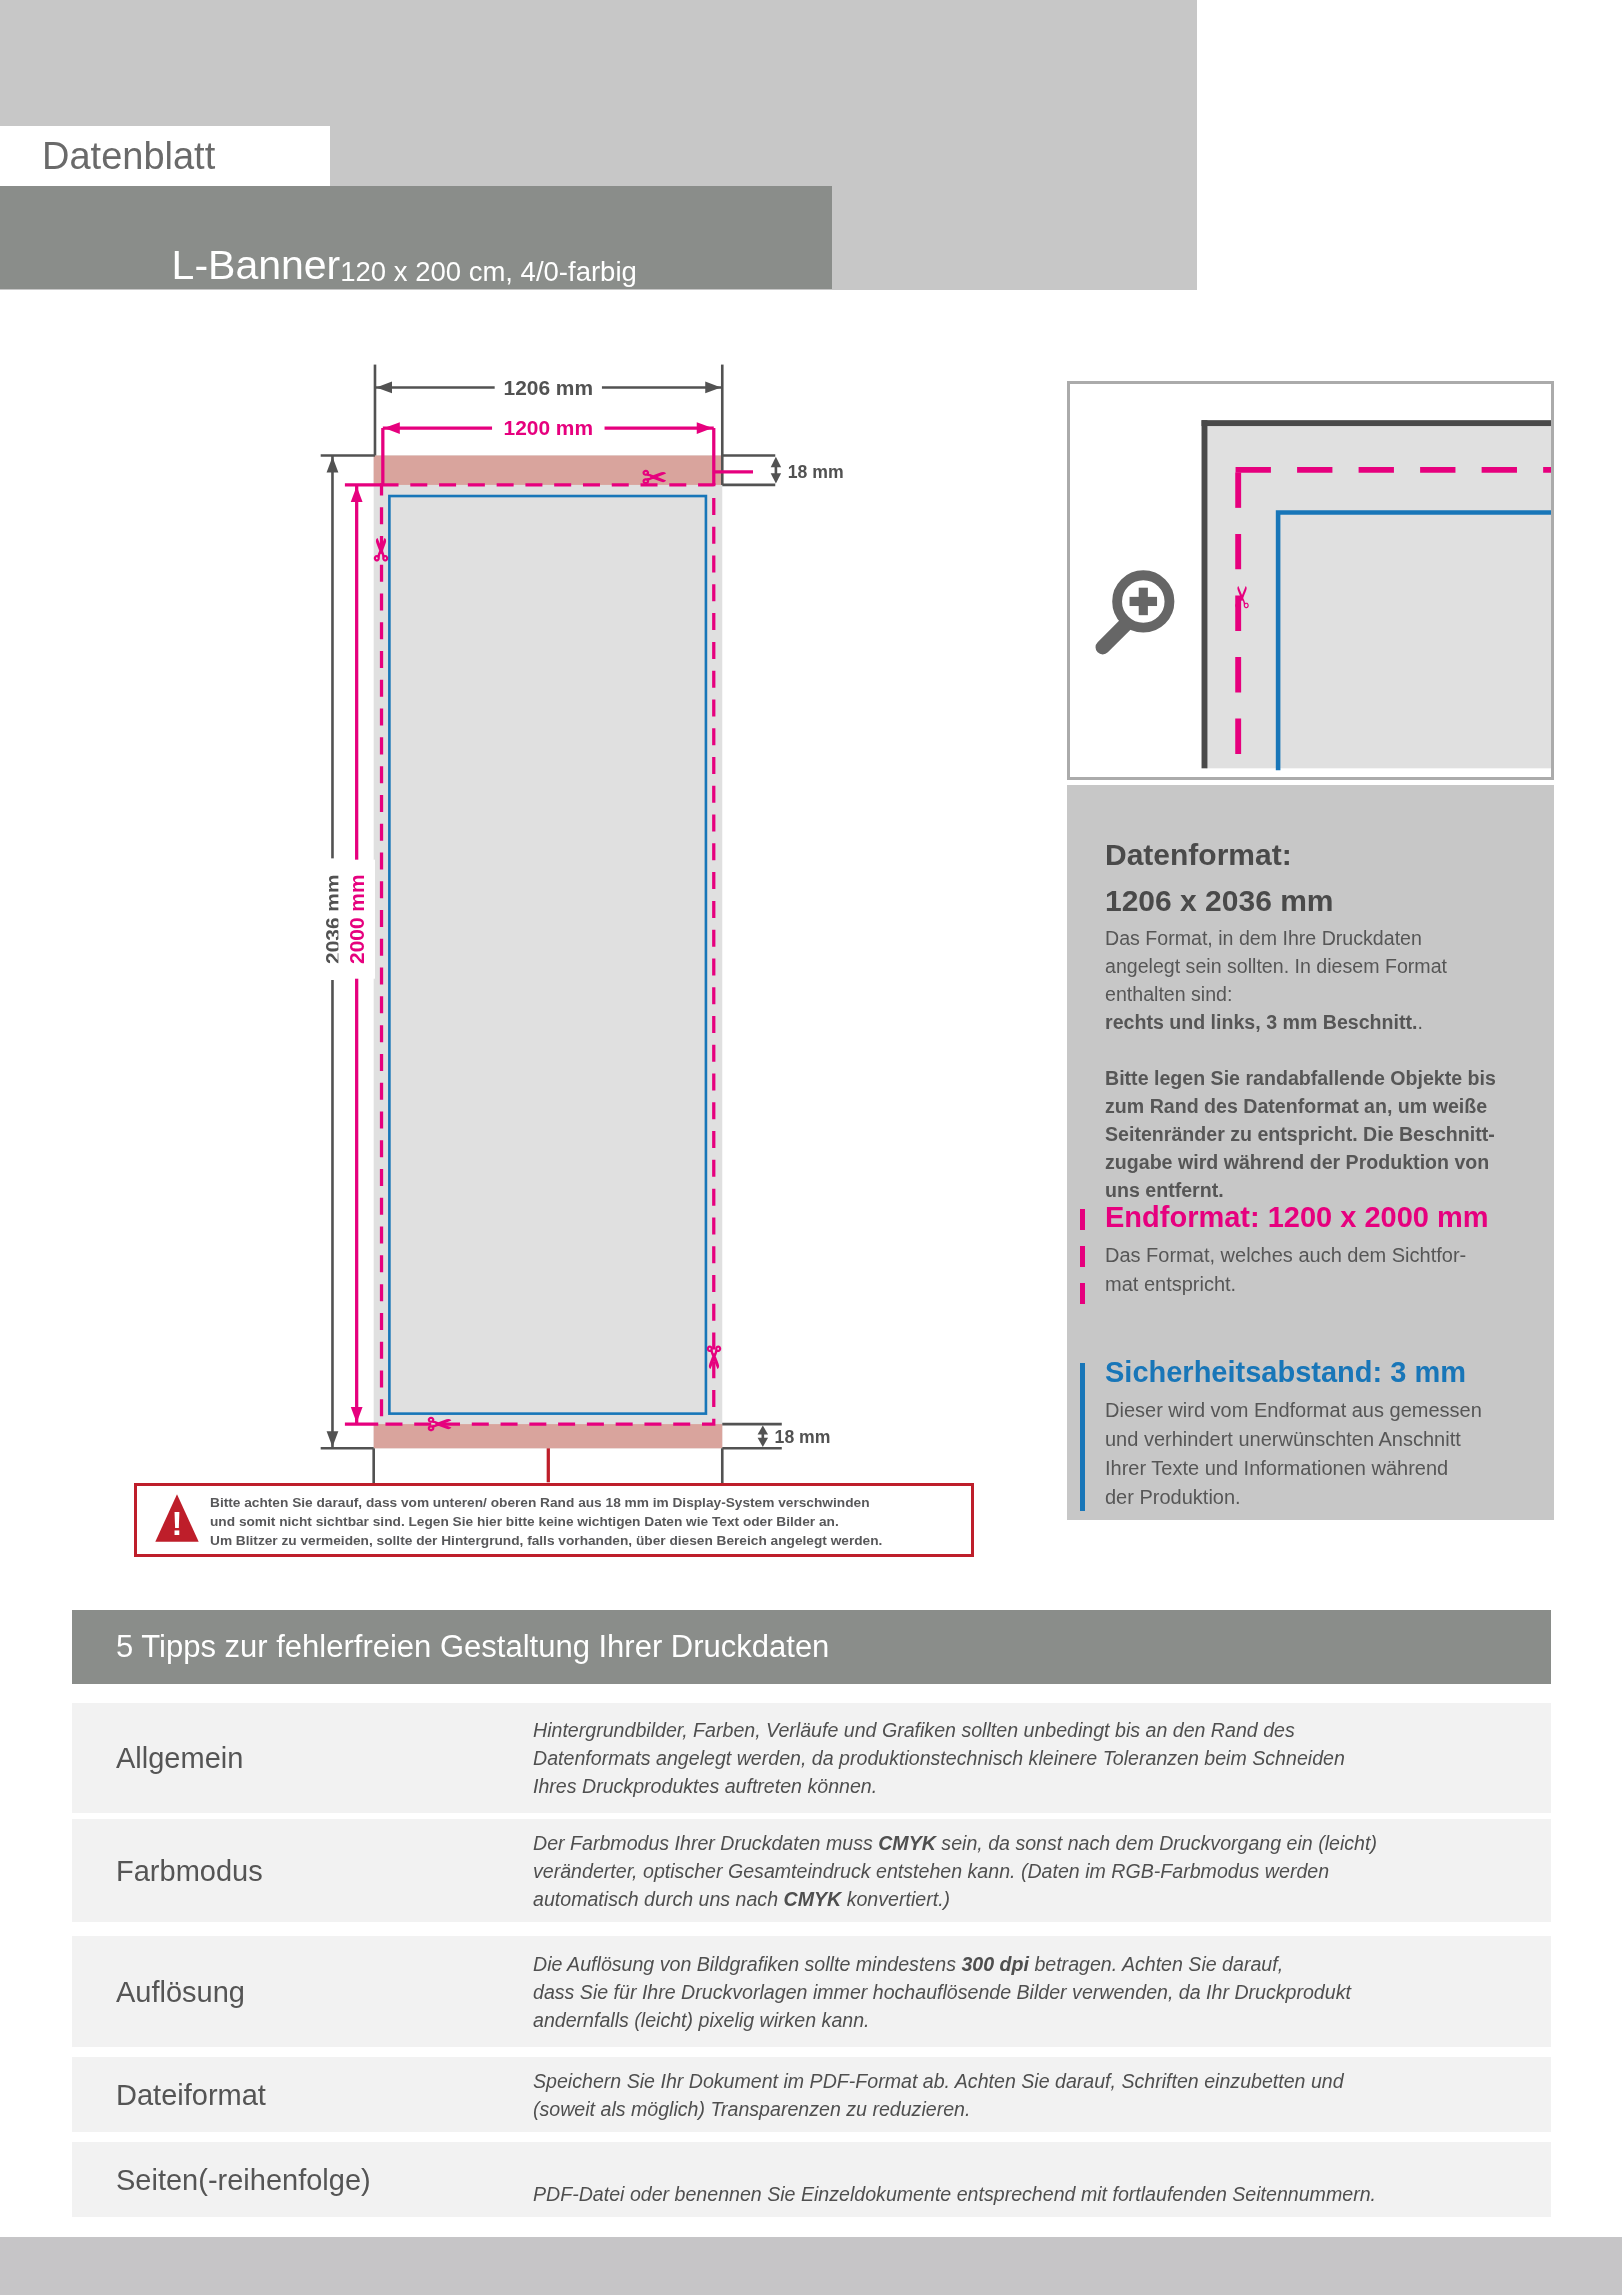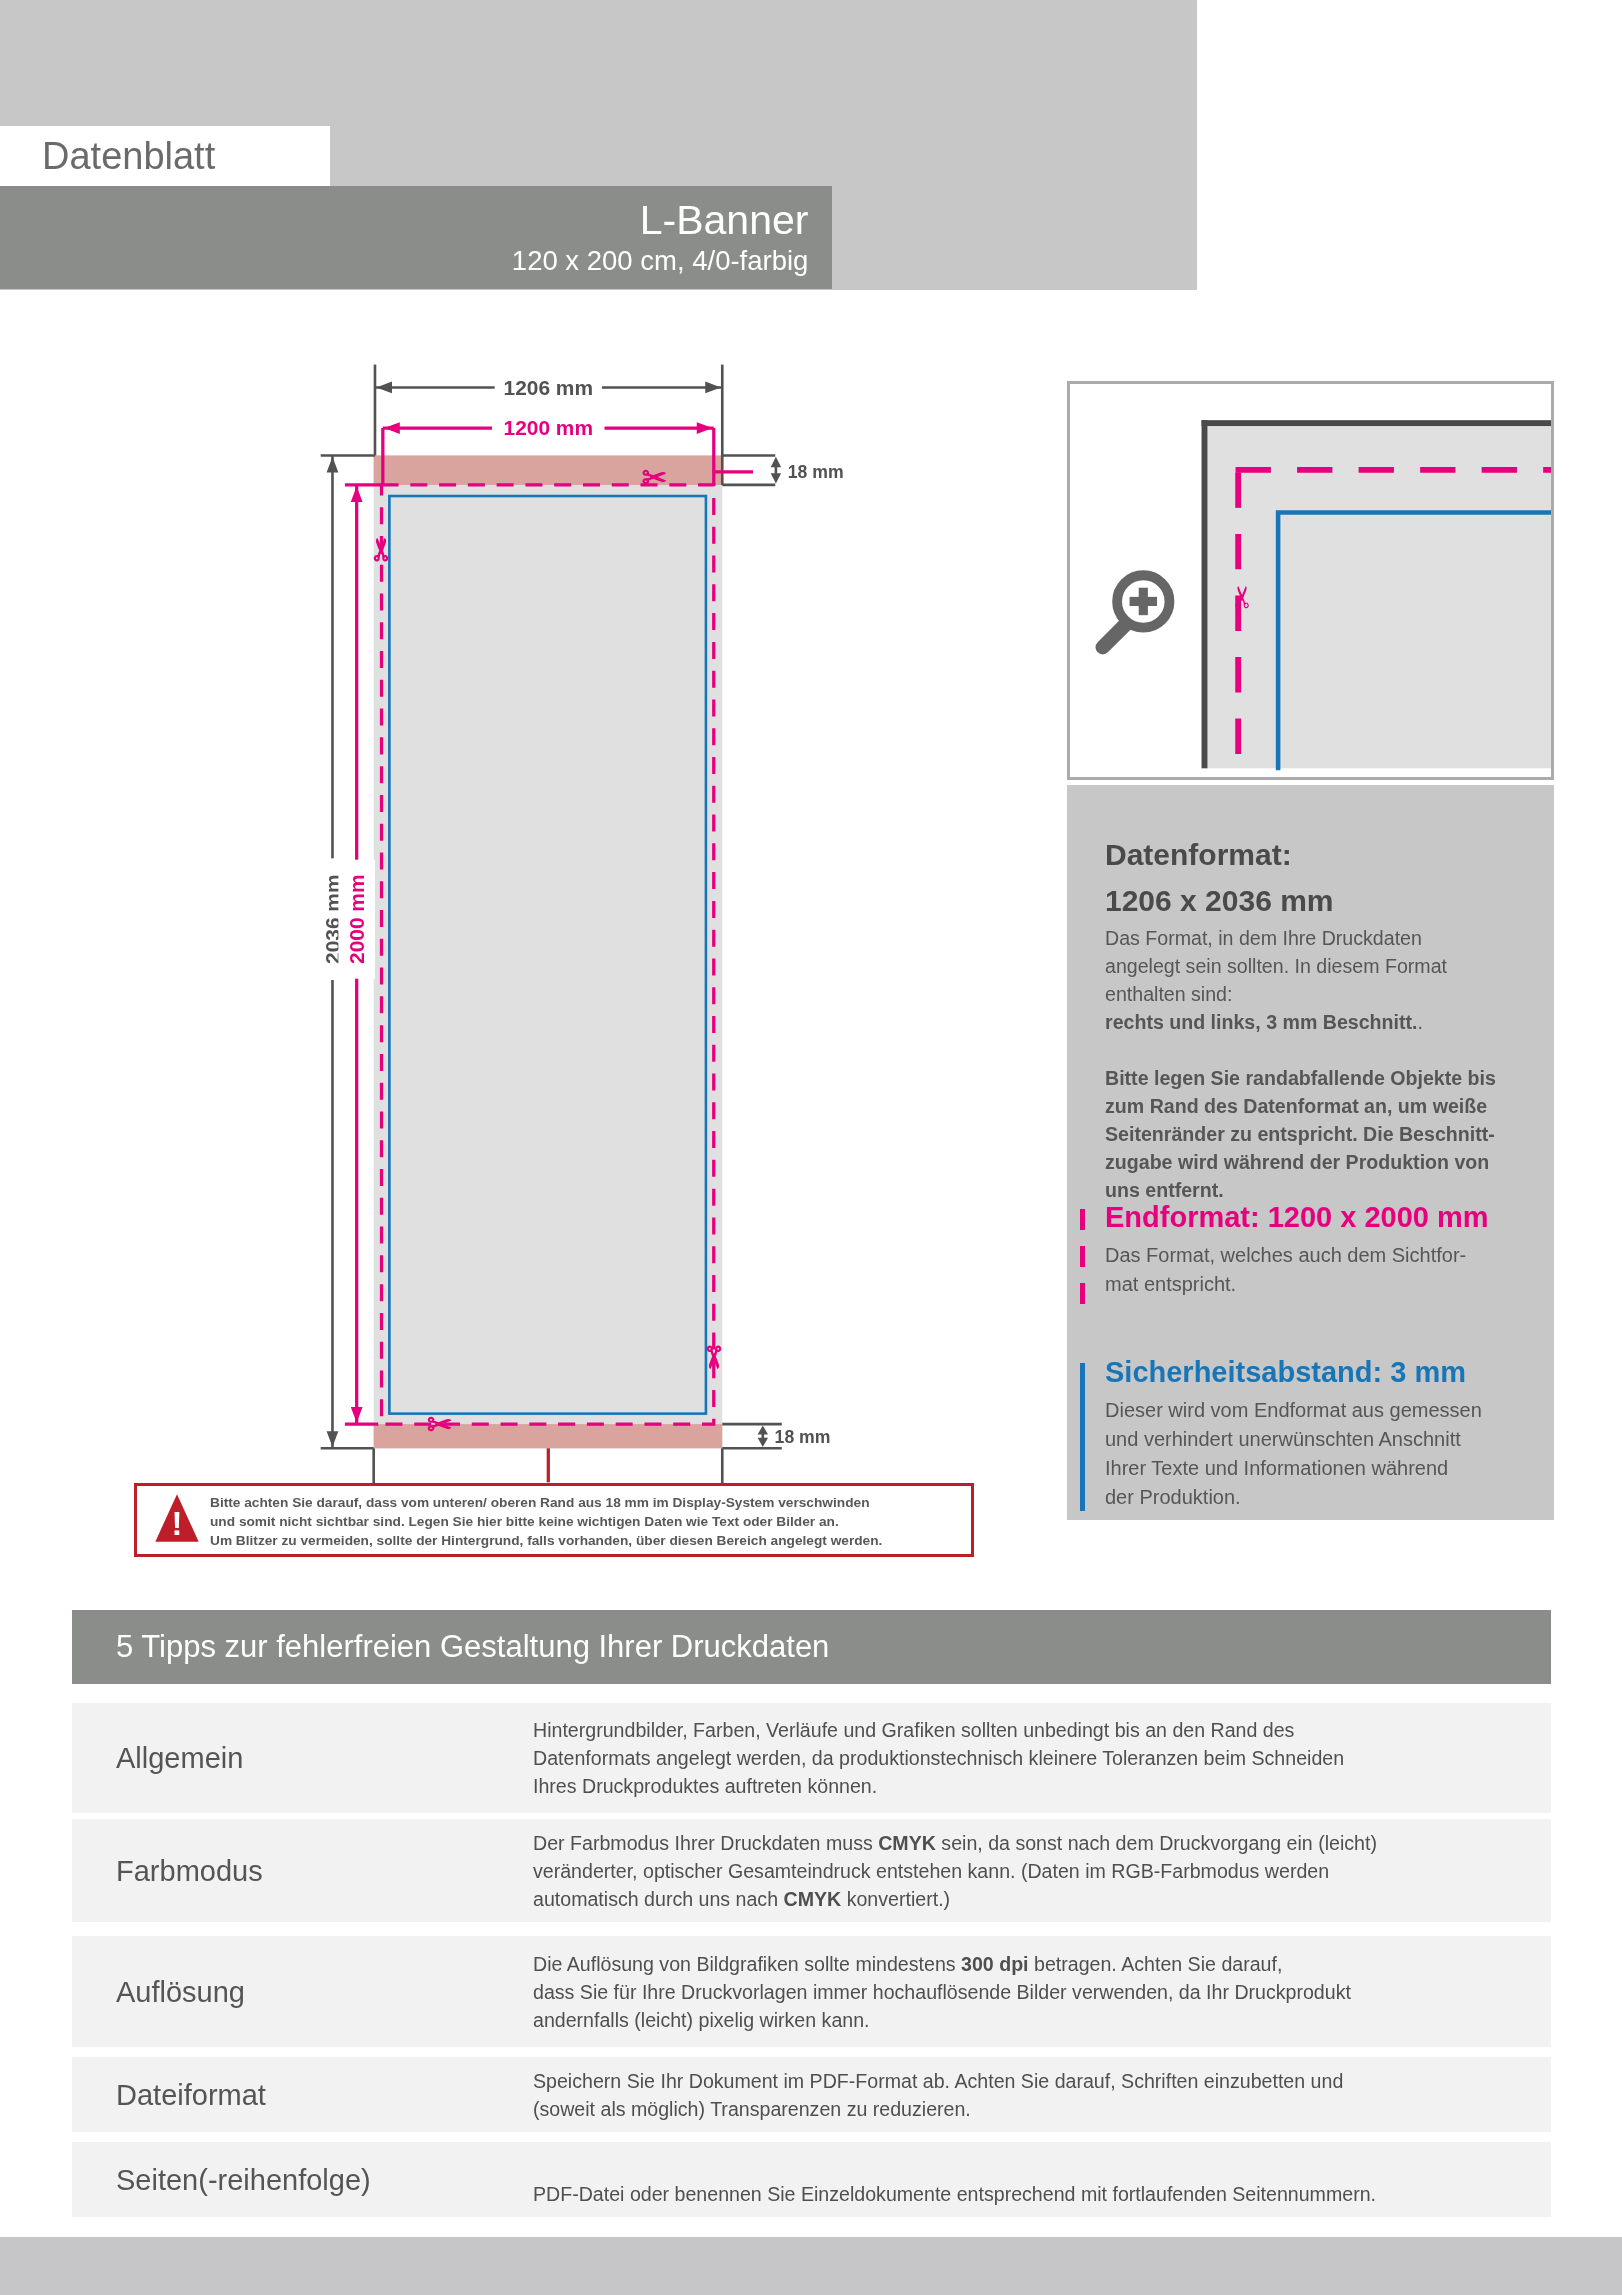--- a/index.html
+++ b/index.html
@@ -6,21 +6,21 @@
   .page{position:relative;width:1623px;height:2295px;background:var(--white);
         font-family:"Liberation Sans",sans-serif;overflow:hidden;}
   .b{font-weight:bold;}
 
   
   .topband{position:absolute;left:0;top:0;width:1197px;height:290px;background:var(--band);}
   .titlebox{position:absolute;left:0;top:126px;width:330px;height:60px;background:var(--white);
             display:flex;align-items:center;padding-left:42px;box-sizing:border-box;
             font-size:38px;color:var(--dbltxt);}
   .headerbar{position:absolute;left:0;top:186px;width:832px;height:103px;background:var(--darkbar);
-             display:flex;flex-direction:column;justify-content:center;align-items:flex-end;
+             display:flex;flex-direction:row;justify-content:center;align-items:flex-end;
              padding-right:23.6px;box-sizing:border-box;color:#fff;}
   .headerbar .h1{font-size:41px;line-height:47px;}
   .headerbar .h2{font-size:27.5px;line-height:34px;}
 
   
   svg.diagram{position:absolute;left:288px;top:353px;}
   .diagram line.g{stroke:var(--dim);stroke-width:4px;}
   .diagram line.m{stroke:var(--magenta);stroke-width:5px;}
   .arrg{fill:var(--dim);} .arrm{fill:var(--magenta);}
   .whitebg{fill:var(--white);}
@@ -66,21 +66,21 @@
   .marker.ef{top:424px;height:98px;
      background:repeating-linear-gradient(180deg,var(--magenta) 0 21px,transparent 21px 37px);}
   .marker.sb{top:578px;height:148px;background:var(--blue);}
 
   
   .tipsbar{position:absolute;left:72px;top:1610px;width:1479px;height:74px;background:var(--darkbar);
            color:#fff;font-size:31px;display:flex;align-items:center;padding-left:44px;box-sizing:border-box;}
   .tiprow{position:absolute;left:72px;width:1479px;background:var(--rowbg);}
   .tiplabel{position:absolute;left:44px;top:50%;transform:translateY(-50%);font-size:29px;color:var(--labeltxt);}
   .tipbody{position:absolute;left:461px;top:50%;transform:translateY(-50%);
-           font-size:19.6px;line-height:28px;color:var(--bodytxt);white-space:nowrap;}
+           font-size:19.6px;line-height:28px;color:var(--bodytxt);white-space:nowrap;font-style:italic;}
 
   .footer{position:absolute;left:0;top:2237px;width:1623px;height:58px;background:var(--footerband);}
 </style>
 </head>
 <body>
 
 <div class="page">
 
   <div class="topband"></div>
 

